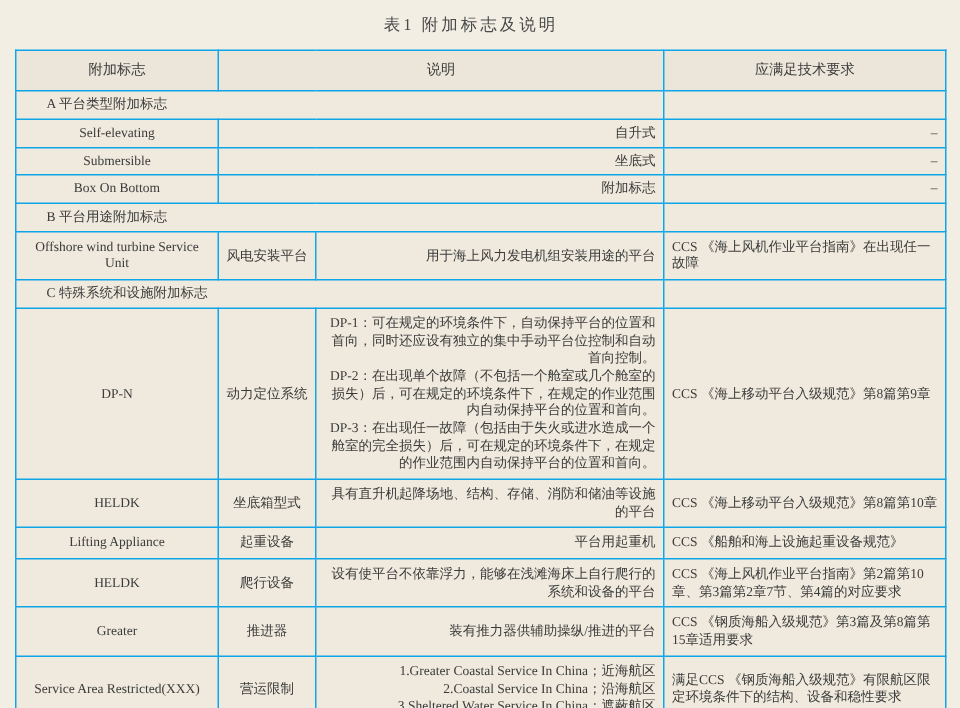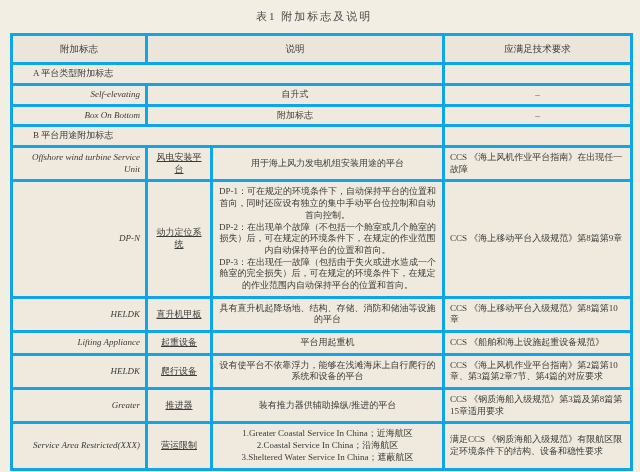--- a/index.html
+++ b/index.html
@@ -21,40 +21,40 @@
     border-collapse:collapse;
     table-layout:fixed;
     width:620px;
     margin-left:10px;
   }
   table.marks col.c1 { width:135px; }
   table.marks col.c2 { width:65px; }
   table.marks col.c3 { width:232px; }
   table.marks col.c4 { width:188px; }
   th, td {
-    border:3px solid #0ea5e9;
+    border:1px solid #0ea5e9;
     font-size:9px;
     line-height:1.3;
     padding:4px 5px;
     vertical-align:middle;
     background:#efeadd;
     font-weight:normal;
     word-wrap:break-word;
     margin-left:36px;
   }
   th {
     text-align:center;
     background:#ebe6d9;
     padding:7px 4px;
     font-size:9.5px;
   }
-  td.mark   { text-align:right;font-style:italic; }
-  td.name   { text-align:center;text-decoration:underline; }
-  td.desc   { text-align:center; }
-  td.center { text-align:center; }
+  td.mark   { text-align:center; }
+  td.name   { text-align:center; }
+  td.desc   { text-align:right; }
+  td.center { text-align:right; }
   td.req    { text-align:left; }
   td.section { text-align:left; padding:4px 20px; }
   td.empty  { }
   .prewrap  { white-space:pre-line; }
   tr.tight td { padding-top:3px; padding-bottom:3px; }
 </style>
 </head>
 <body>
 
 <div class="page">
@@ -81,52 +81,61 @@
         <td class="section" colspan="3">A 平台类型附加标志</td>
         <td class="req empty"></td>
       </tr>
 
       <tr class="tight">
         <td class="mark">Self-elevating</td>
         <td class="center" colspan="2">自升式</td>
         <td class="center">–</td>
       </tr>
 
+      <tr class="tight">
+        <td class="mark">Submersible</td>
+        <td class="center" colspan="2">坐底式</td>
+        <td class="center">–</td>
+      </tr>
 
       <tr class="tight">
         <td class="mark">Box On Bottom</td>
         <td class="center" colspan="2">附加标志</td>
         <td class="center">–</td>
       </tr>
 
       <tr class="tight">
         <td class="section" colspan="3">B 平台用途附加标志</td>
         <td class="req empty"></td>
       </tr>
 
       <tr>
         <td class="mark">Offshore wind turbine Service Unit</td>
         <td class="name">风电安装平台</td>
         <td class="desc">用于海上风力发电机组安装用途的平台</td>
         <td class="req">CCS 《海上风机作业平台指南》在出现任一故障</td>
       </tr>
 
+      <tr class="tight">
+        <td class="section" colspan="3">C 特殊系统和设施附加标志</td>
+        <td class="req empty"></td>
+      </tr>
 
       <tr>
         <td class="mark">DP-N</td>
         <td class="name">动力定位系统</td>
         <td class="desc prewrap">DP-1：可在规定的环境条件下，自动保持平台的位置和首向，同时还应设有独立的集中手动平台位控制和自动首向控制。
 DP-2：在出现单个故障（不包括一个舱室或几个舱室的损失）后，可在规定的环境条件下，在规定的作业范围内自动保持平台的位置和首向。
 DP-3：在出现任一故障（包括由于失火或进水造成一个舱室的完全损失）后，可在规定的环境条件下，在规定的作业范围内自动保持平台的位置和首向。</td>
         <td class="req">CCS 《海上移动平台入级规范》第8篇第9章</td>
       </tr>
 
       <tr>
         <td class="mark">HELDK</td>
-        <td class="name">直升机甲板</td>
+        <td class="name">坐底箱型式</td>
         <td class="desc">具有直升机起降场地、结构、存储、消防和储油等设施的平台</td>
         <td class="req">CCS 《海上移动平台入级规范》第8篇第10章</td>
       </tr>
 
       <tr>
         <td class="mark">Lifting Appliance</td>
         <td class="name">起重设备</td>
         <td class="desc">平台用起重机</td>
         <td class="req">CCS 《船舶和海上设施起重设备规范》</td>
       </tr>

